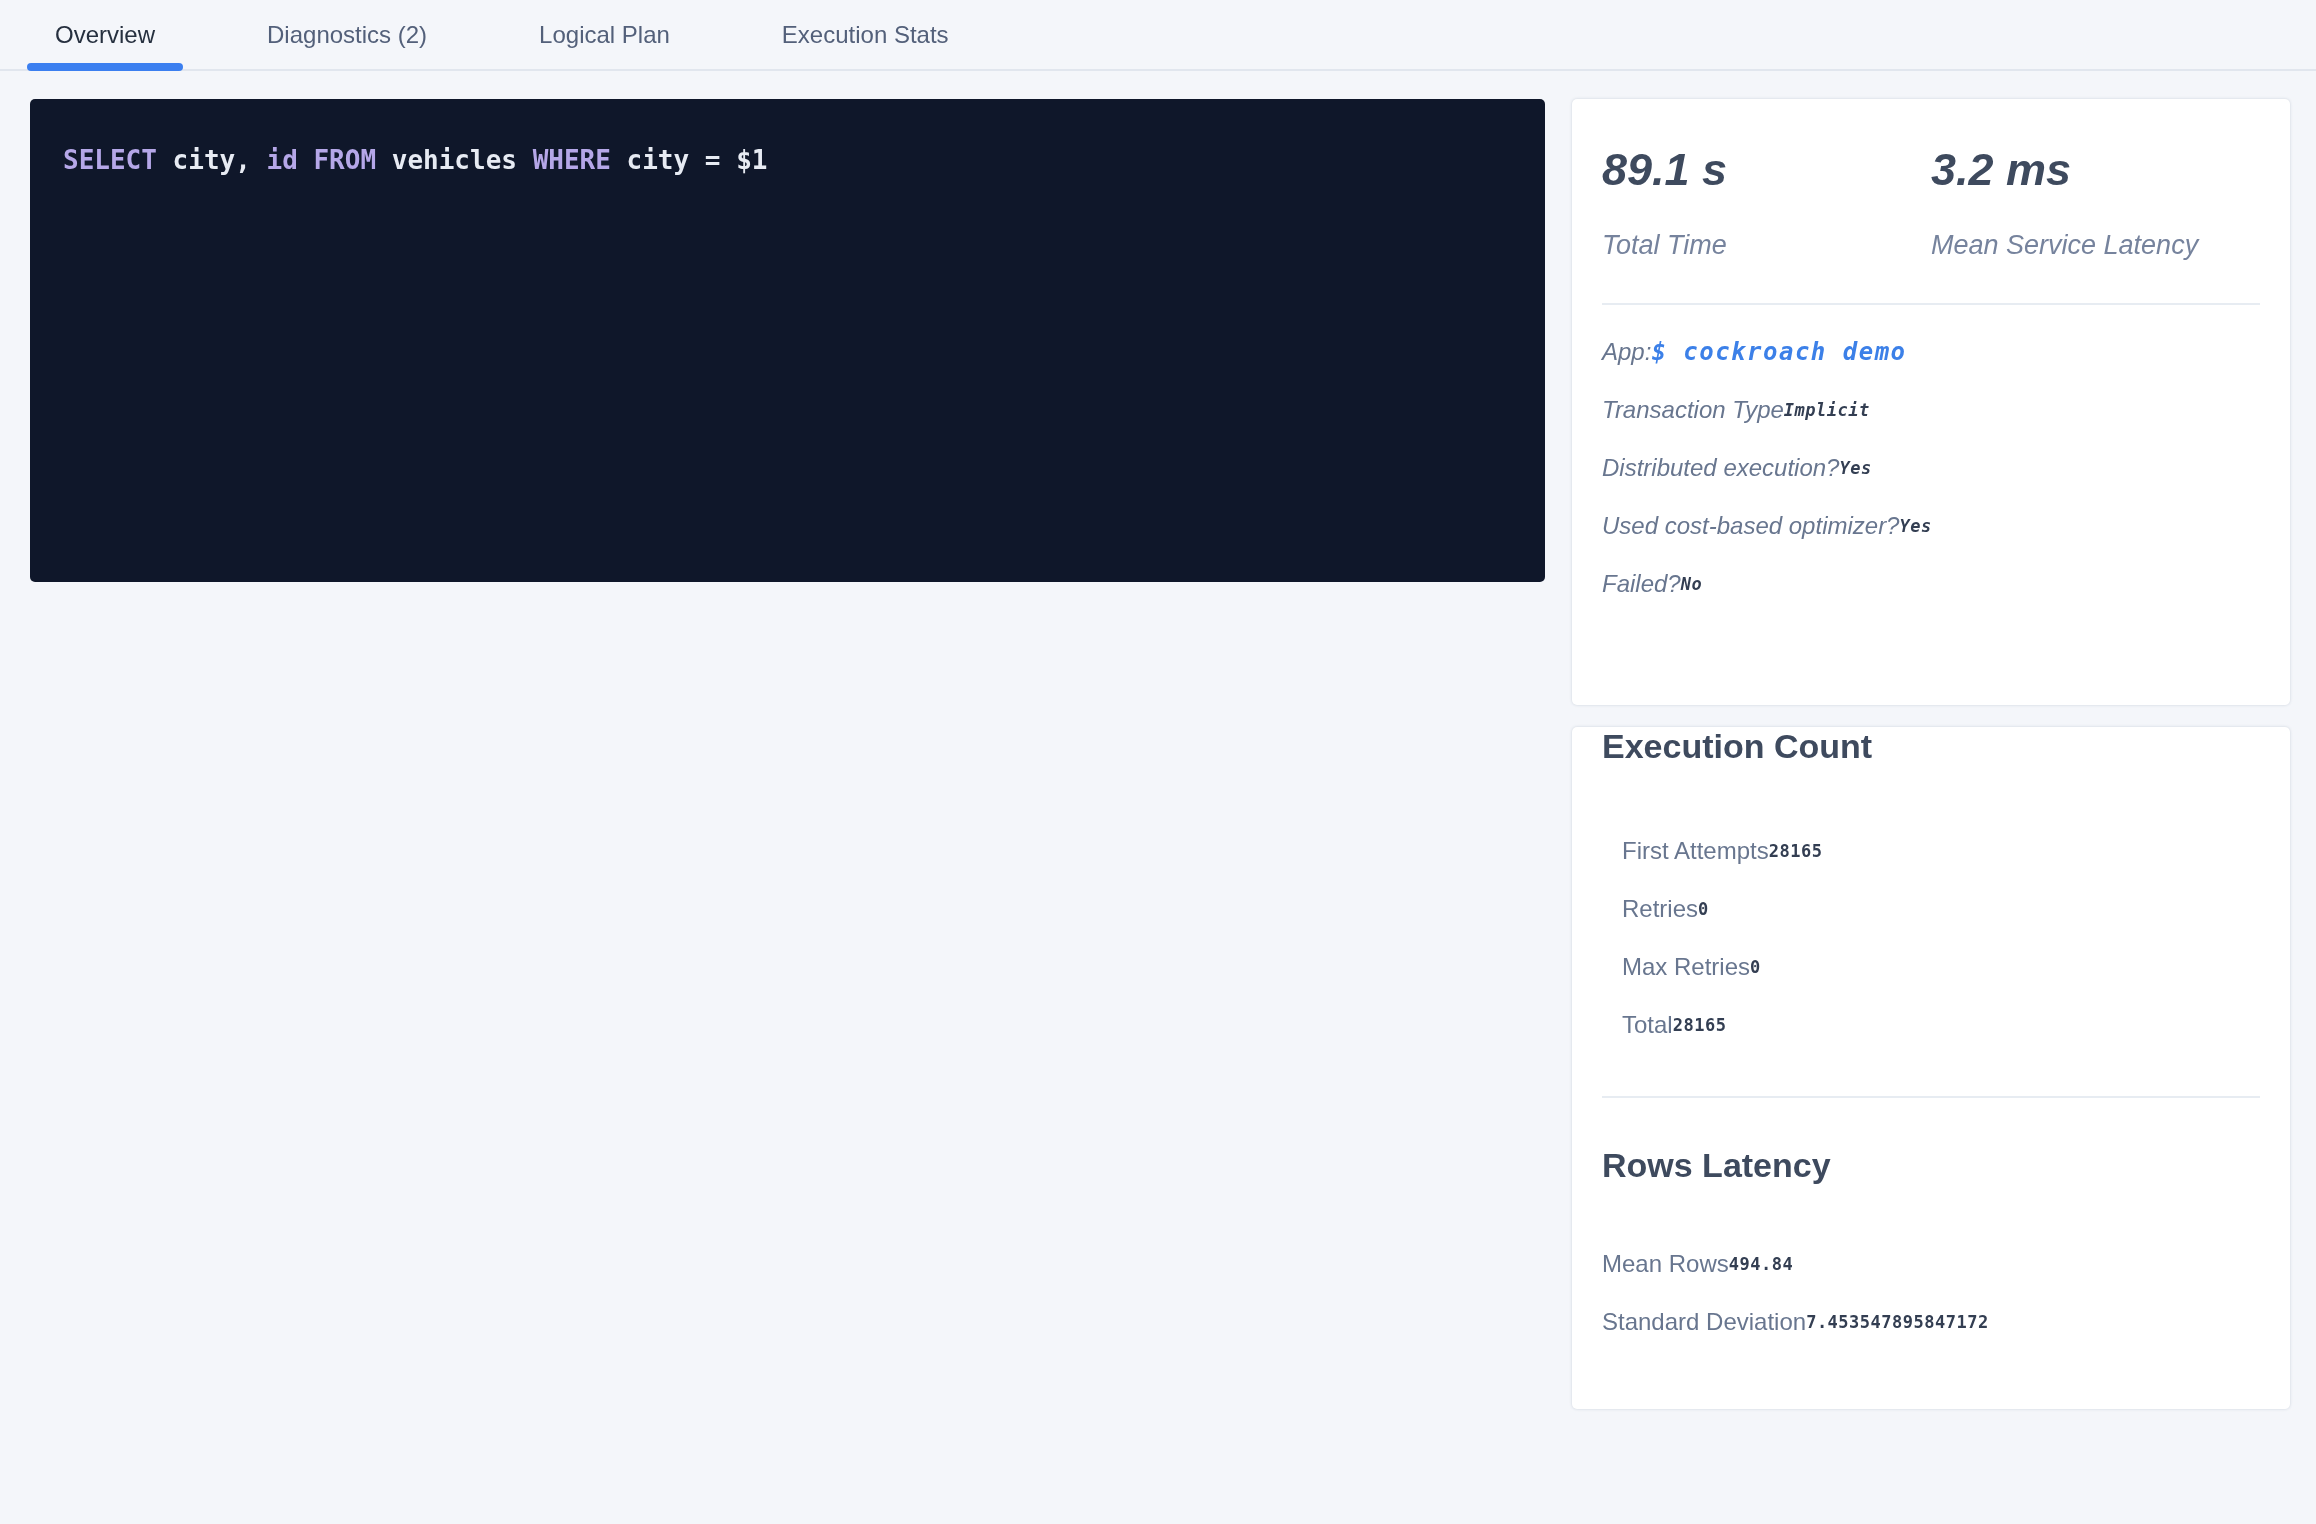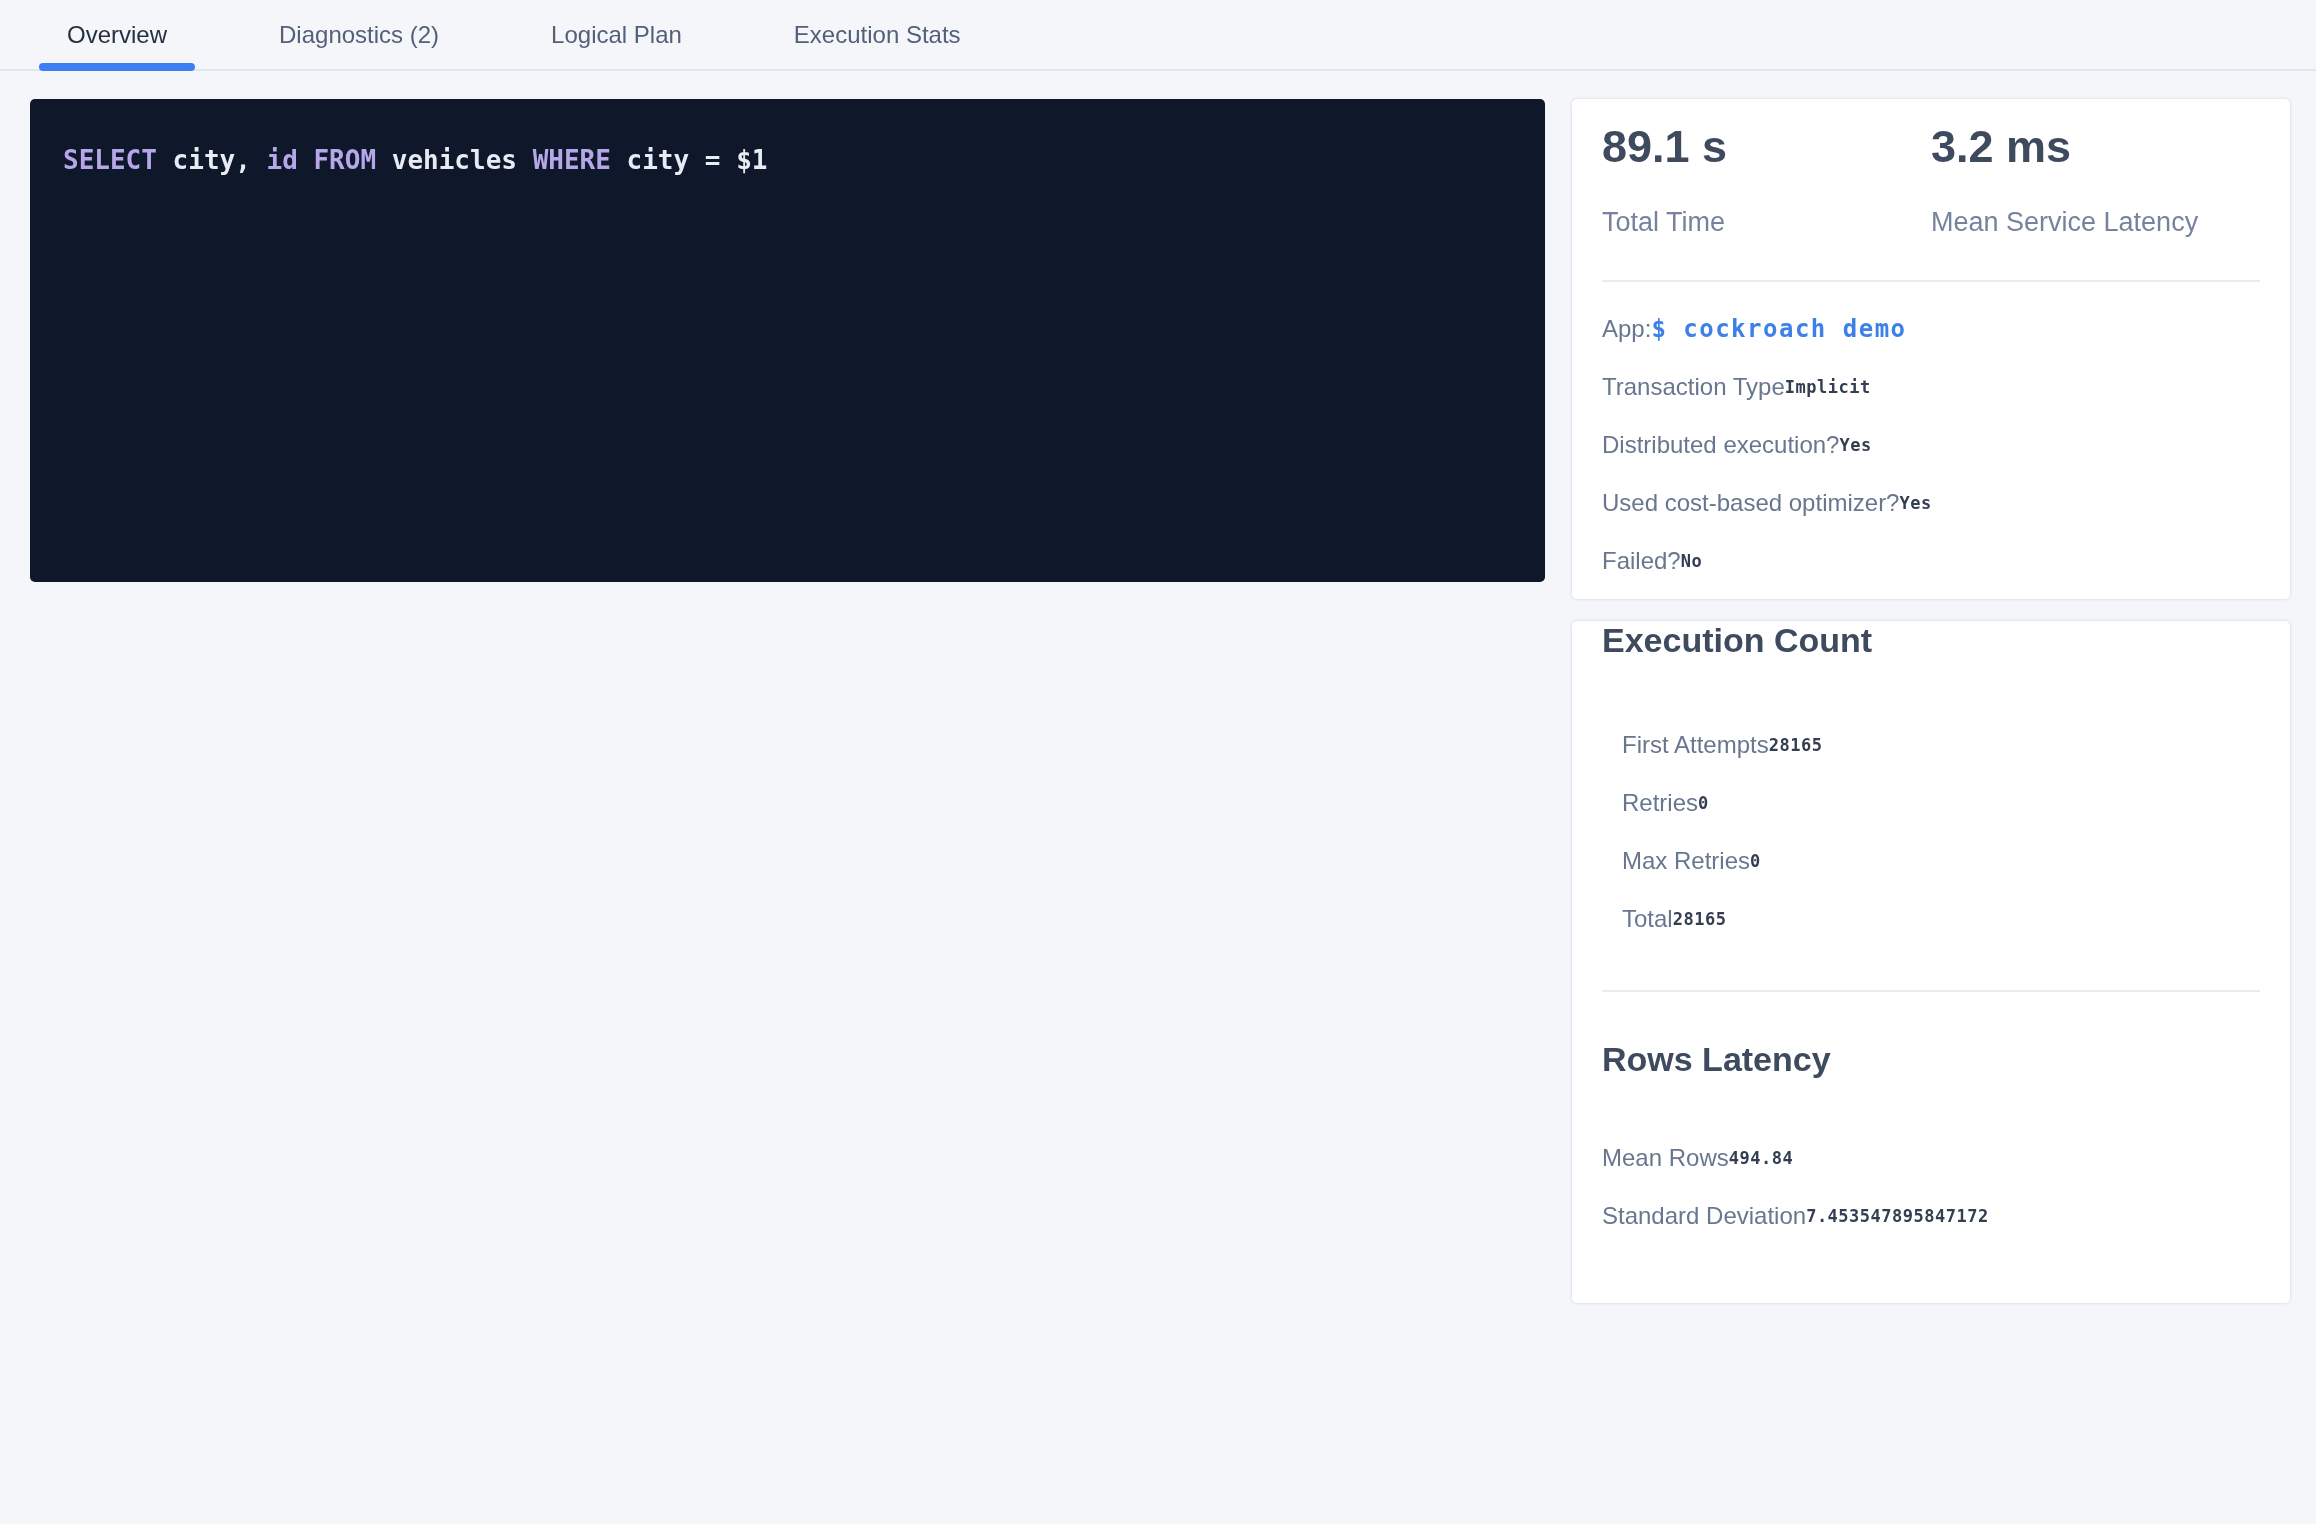--- a/index.html
+++ b/index.html
@@ -6,21 +6,21 @@
   html, body {
     width: 2316px; height: 1524px;
     background: #f4f6fa;
     font-family: "Liberation Sans", sans-serif;
     overflow: hidden;
   }
   
   .tabbar {
     display: flex; align-items: stretch;
     height: 71px;
-    padding-left: 39px;
+    padding-left: 27px;
     gap: 56px;
     border-bottom: 2px solid #e1e6ee;
   }
   .tab {
     position: relative;
     display: flex; align-items: center;
     padding: 0 28px;
     font-size: 24px;
     color: #53607a;
     cursor: pointer;
@@ -56,21 +56,21 @@
   }
   .sql-box code .kw { color: #b5a7e8; }
   
   .right-col { flex: 1; display: flex; flex-direction: column; gap: 22px; }
   .card {
     background: #ffffff;
     border-radius: 5px;
     box-shadow: 0 0 3px rgba(60, 80, 110, 0.22);
     padding: 0 30px;
   }
-  .card.summary { height: 500px; padding-top: 25px; }
+  .card.summary { height: 606px; padding-top: 48px; font-style: italic; }
   .stats-row { display: flex; }
   .stat { width: 50%; }
   .stat-value {
     font-size: 45px; font-weight: bold;
     color: #3e4a5e; line-height: 1;
   }
   .stat-label {
     margin-top: 38px;
     font-size: 27px;
     color: #76839d;

